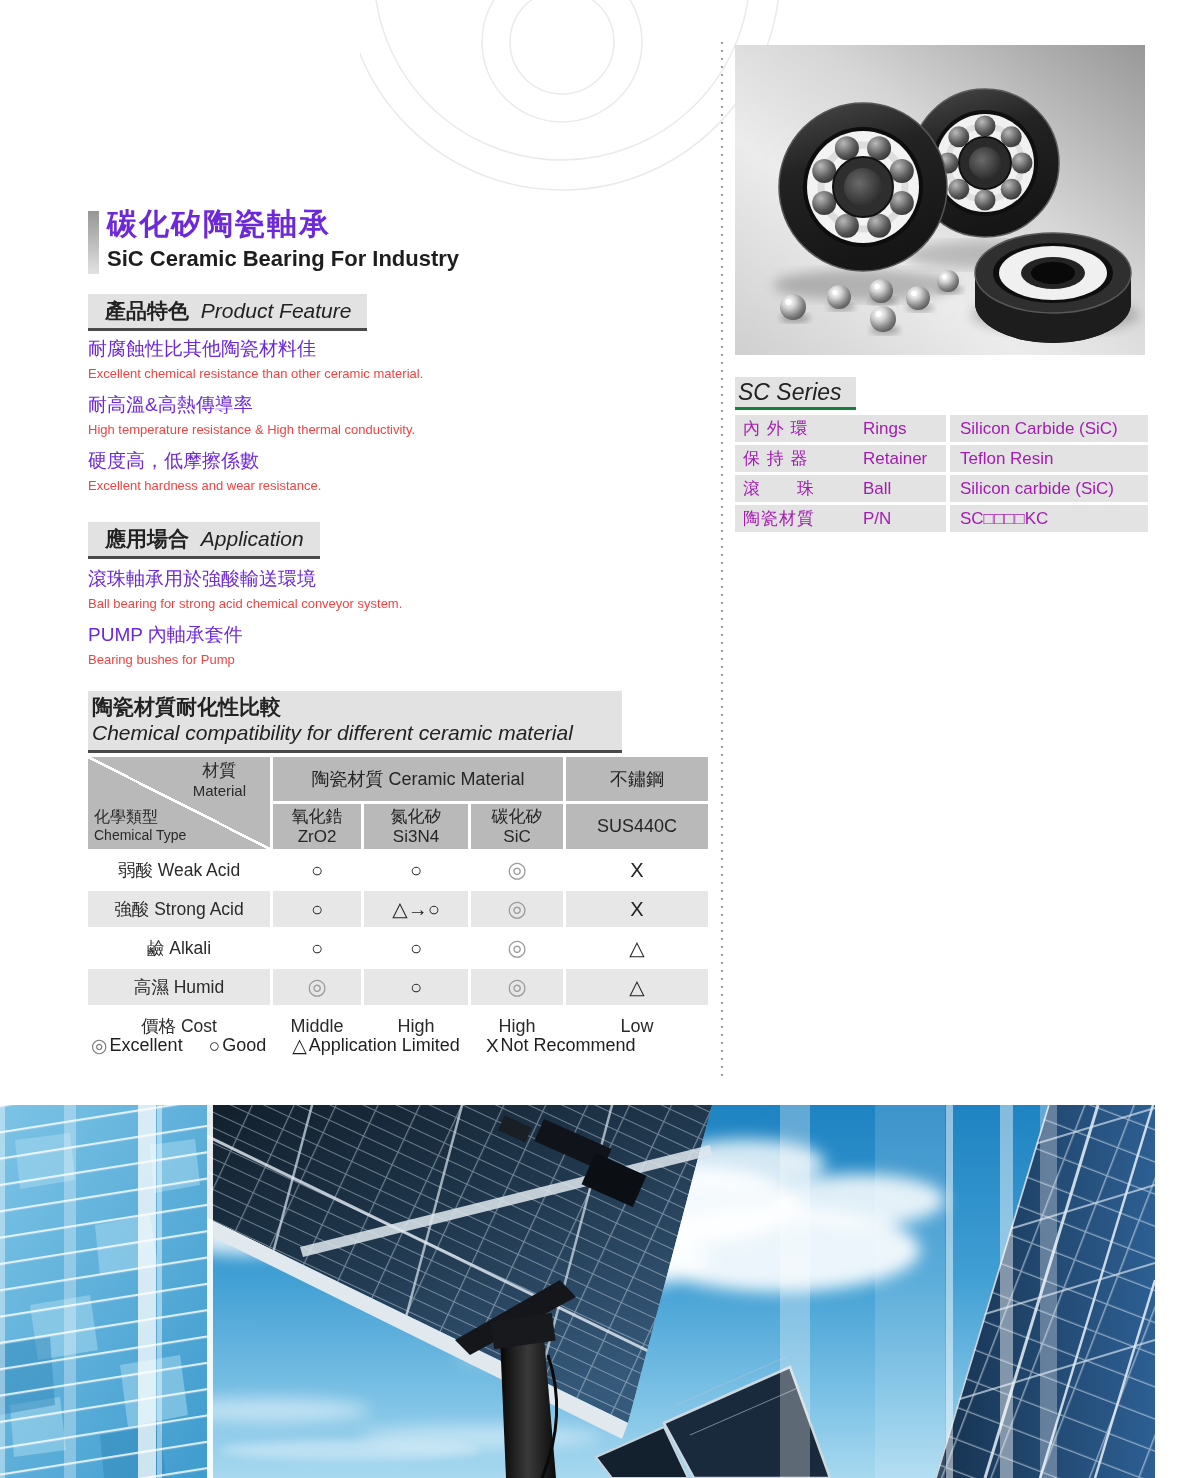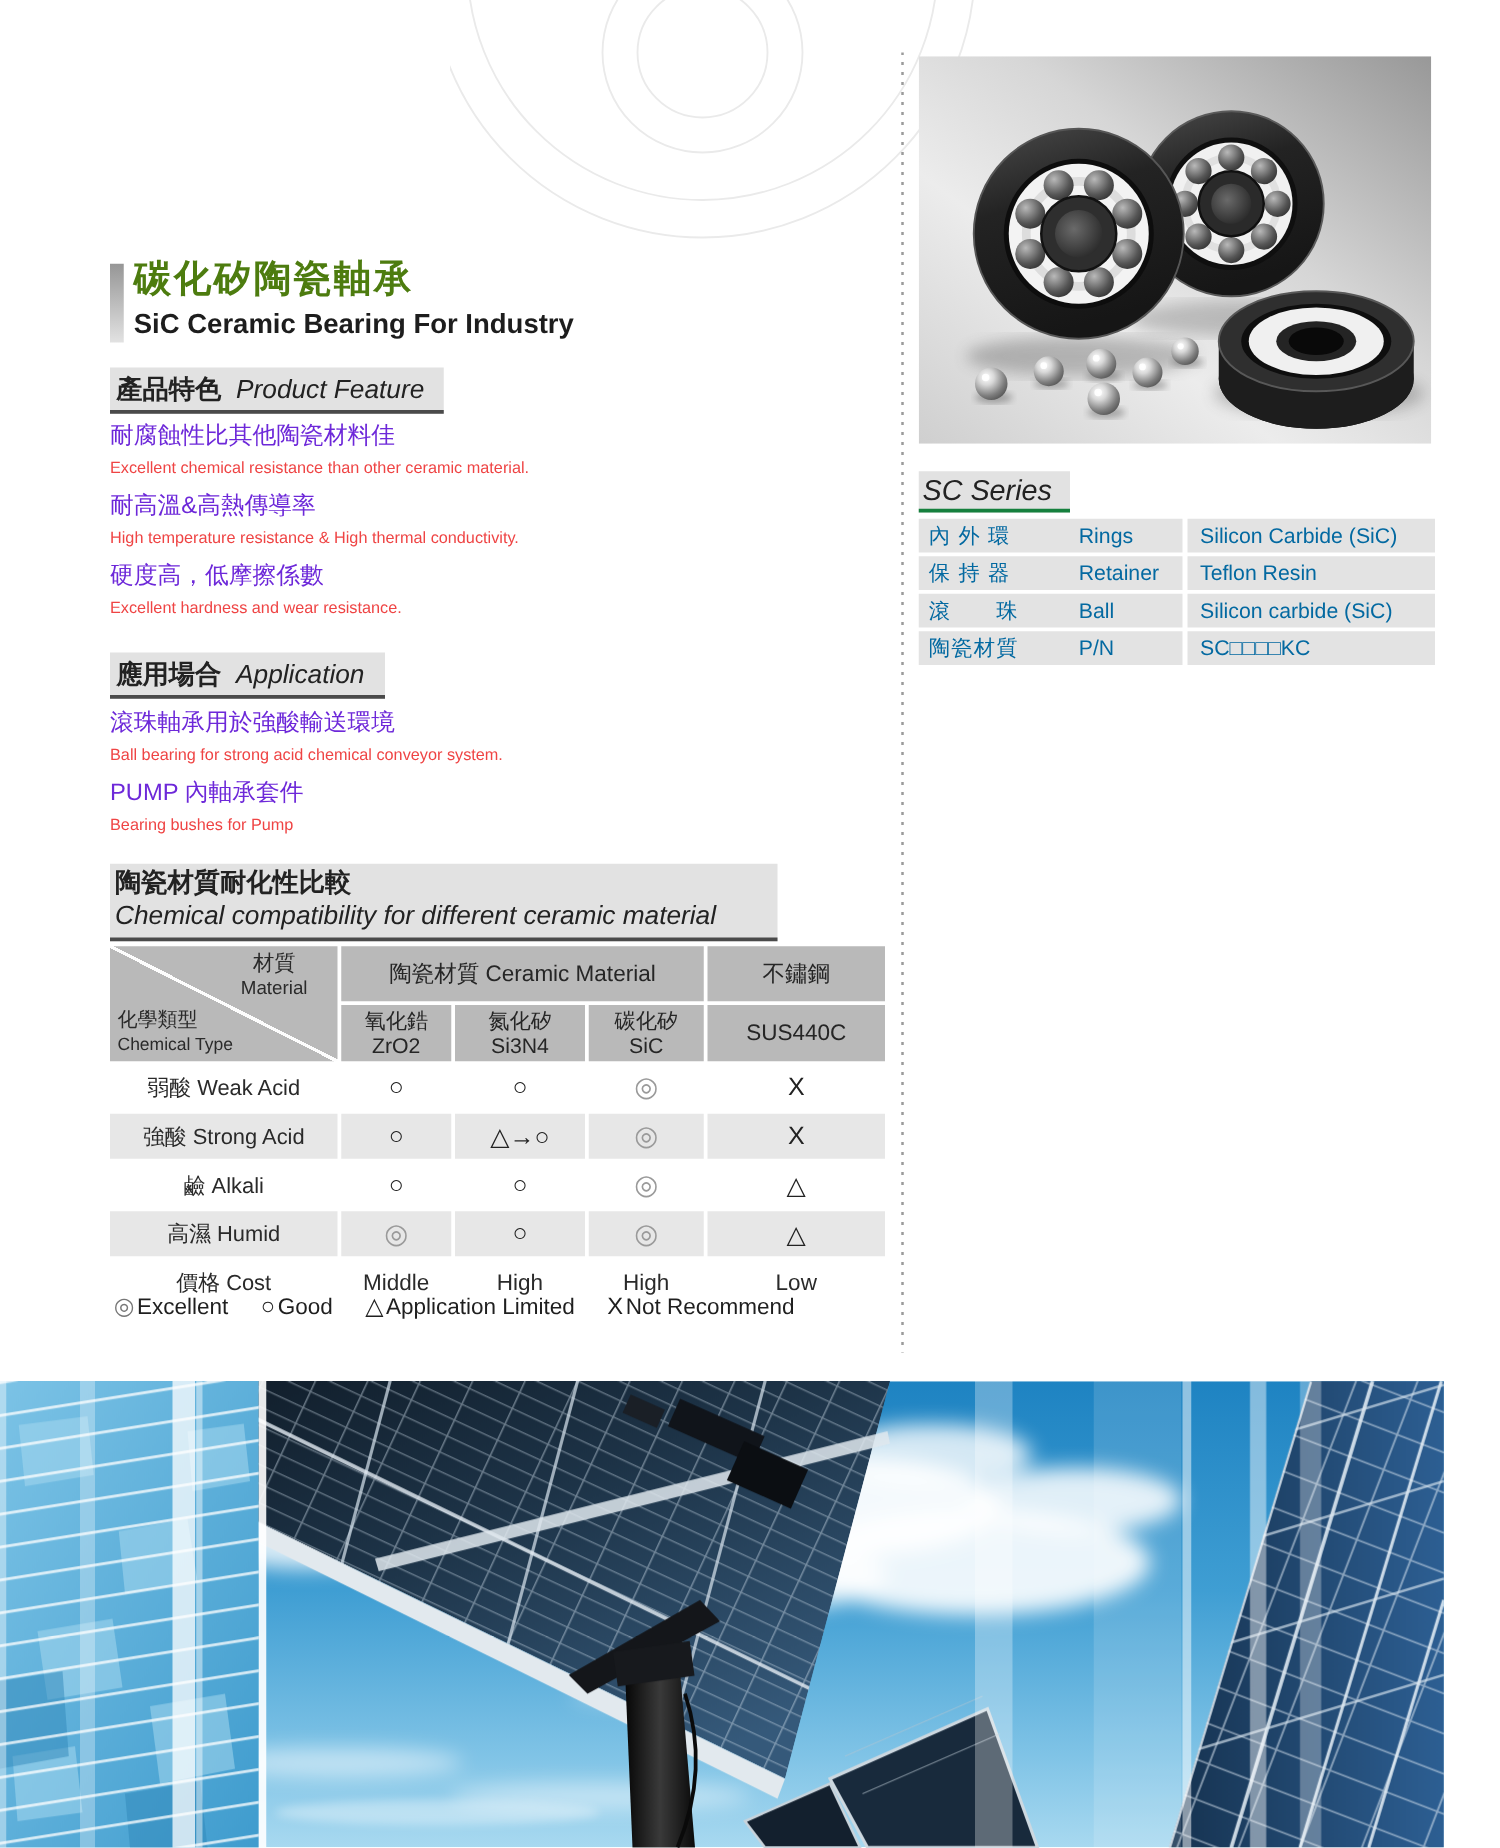--- a/index.html
+++ b/index.html
@@ -7,25 +7,25 @@
         font-family:"Liberation Sans","DejaVu Sans",sans-serif;color:#2a2a2a;}
   
   .watermark{position:absolute;left:360px;top:0;pointer-events:none;}
   
   .vdots{position:absolute;left:721px;top:42px;width:2px;height:1040px;
          background-image:repeating-linear-gradient(to bottom,#9b9b9b 0 2px,transparent 2px 8px);}
   
   .title-bar{position:absolute;left:88px;top:211px;width:11px;height:63px;
              background:linear-gradient(to bottom,#969696,#e2e2e2);}
   .title-block{position:absolute;left:107px;top:204px;}
-  .title-zh{font-size:30px;font-weight:bold;color:#4d7c0f;line-height:40px;letter-spacing:2px;}
+  .title-zh{font-size:30px;font-weight:bold;color:#6d28d9;line-height:40px;letter-spacing:2px;}
   .title-en{font-size:22px;font-weight:bold;color:#1d1d1d;line-height:29px;}
   
   .sec-head{position:absolute;left:88px;display:inline-block;background:#e2e2e2;
-            border-bottom:3px solid #4a4a4a;padding:3px 16px 3px 5px;font-size:21px;color:#222;}
+            border-bottom:3px solid #4a4a4a;padding:3px 16px 3px 17px;font-size:21px;color:#222;}
   .sec-head .zh{font-weight:bold;}
   .sec-head .en{font-style:italic;margin-left:6px;}
   .blk-head{position:absolute;left:88px;top:691px;width:524px;background:#e2e2e2;
             border-bottom:3px solid #4a4a4a;padding:3px 6px 4px 4px;color:#222;}
   .blk-head .zh{font-weight:bold;font-size:21px;line-height:26px;display:block;}
   .blk-head .en{font-style:italic;font-size:21px;line-height:26px;display:block;}
   
   .items{position:absolute;left:88px;}
   .item{margin-bottom:6px;}
   .item .zh{display:block;font-size:19px;line-height:26px;color:#6d28d9;}
@@ -55,21 +55,21 @@
   .wht{background:#fff;}
   
   .legend{position:absolute;left:91px;top:1034px;display:flex;gap:26px;font-size:18px;color:#1f1f1f;}
   .legend .li{display:flex;align-items:center;}
   .leg-sym{font-size:19px;margin-right:2px;}
   
   .sc-head{position:absolute;left:735px;top:377px;display:inline-block;background:#e2e2e2;
            border-bottom:3px solid #15803d;padding:2px 14px 1px 3px;font-size:23px;font-style:italic;color:#222;}
   .sc-table{position:absolute;left:735px;top:415px;width:413px;}
   .sc-row{display:grid;grid-template-columns:211px 198px;gap:4px;margin-bottom:3px;}
-  .sc-row>div{background:#e3e3e3;height:27px;display:flex;align-items:center;font-size:17px;color:#0369a1;}
+  .sc-row>div{background:#e3e3e3;height:27px;display:flex;align-items:center;font-size:17px;color:#a21caf;}
   .sc-l .zh{display:inline-block;width:118px;margin-left:8px;letter-spacing:1px;white-space:pre;}
   .sc-l .en{margin-left:2px;}
   .sc-v{padding-left:10px;}
   
   .bearing-photo{position:absolute;left:735px;top:45px;}
   .bottom-photo{position:absolute;left:0;top:1105px;}
 </style>
 </head>
 <body>
 

